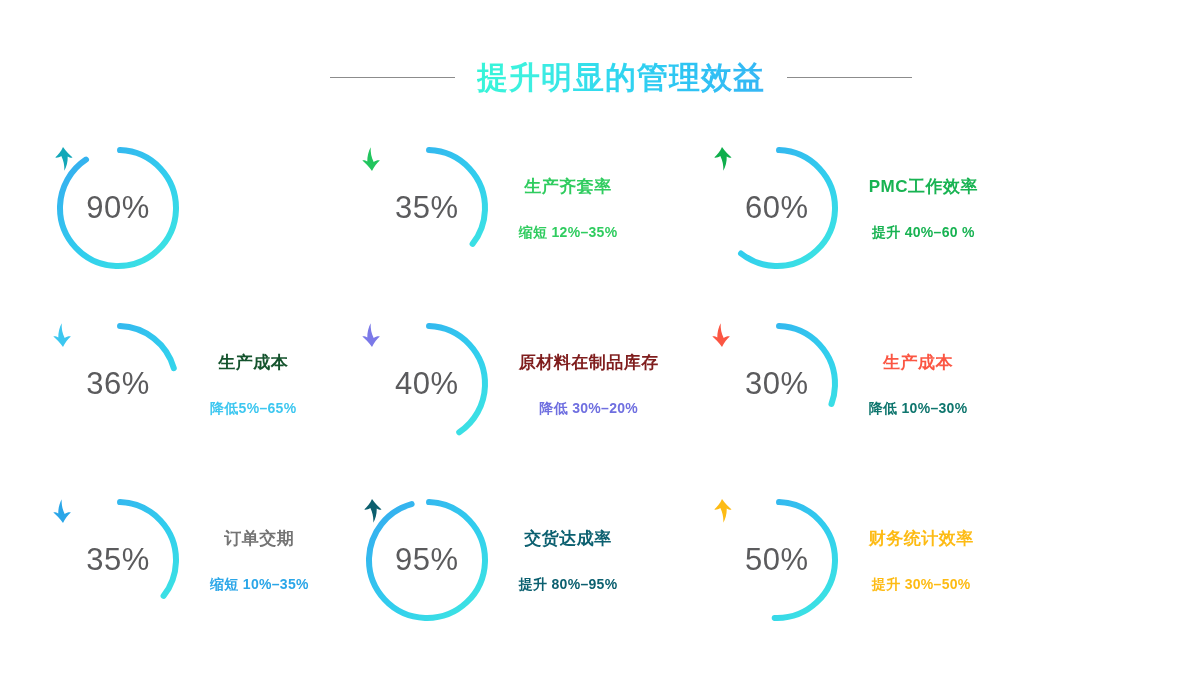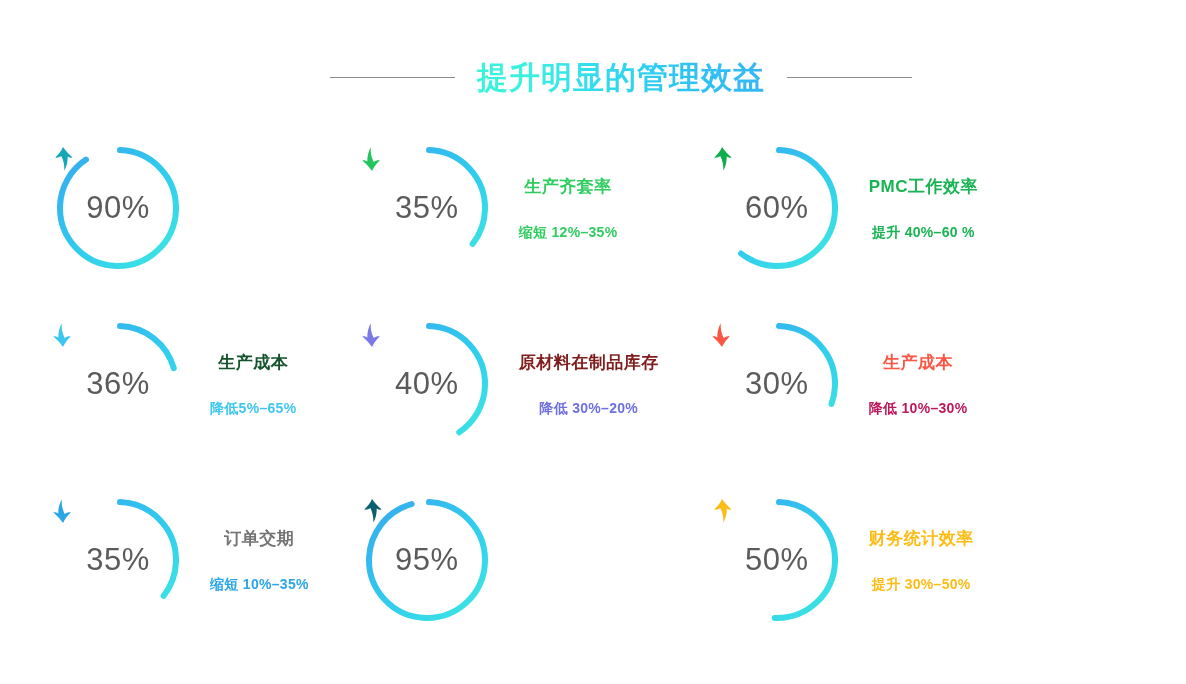--- a/index.html
+++ b/index.html
@@ -210,21 +210,21 @@
         </svg>
         <div class="gauge-inner">
           <div class="pct">30%</div>
           <svg class="arrow" viewBox="0 0 22 26">
             <path d="M11 1 C13.6 5.2 18.2 9.4 20.6 11.6 C19.2 11.9 17.2 11.4 15.7 10.4 C15.9 15.4 14.6 20.6 12.3 24.8 C12.6 19.7 11.6 14.4 9.3 10.1 C7.6 11.3 5.2 11.9 3.2 11.6 C5.8 9.3 9.2 5.4 11 1 Z" fill="#fb5643" transform="rotate(180 11 13)"></path>
           </svg>
         </div>
       </div>
       <div class="labels">
         <div class="lbl-main" style="color:#fb5643">生产成本</div>
-        <div class="lbl-sub" style="color:#be185d">降低 10%–30%</div>
+        <div class="lbl-sub" style="color:#0f766e">降低 10%–30%</div>
       </div>
     </div>
     <div class="card">
       <div class="gauge">
         <svg viewBox="0 0 132 132" width="132" height="132" aria-hidden="true">
           <defs>
             <linearGradient id="g6" x1="1" y1="0" x2="0" y2="1">
               <stop offset="0%" stop-color="#36a9ef"></stop>
               <stop offset="55%" stop-color="#31cdee"></stop>
               <stop offset="100%" stop-color="#3fe8e0"></stop>
@@ -256,20 +256,24 @@
           </defs>
           <circle cx="66" cy="66" r="58" fill="none" stroke="url(#g7)" stroke-width="6" stroke-linecap="round" stroke-dasharray="346.20 18.22" transform="rotate(-88 66 66)"></circle>
         </svg>
         <div class="gauge-inner">
           <div class="pct">95%</div>
           <svg class="arrow" viewBox="0 0 22 26">
             <path d="M11 1 C13.6 5.2 18.2 9.4 20.6 11.6 C19.2 11.9 17.2 11.4 15.7 10.4 C15.9 15.4 14.6 20.6 12.3 24.8 C12.6 19.7 11.6 14.4 9.3 10.1 C7.6 11.3 5.2 11.9 3.2 11.6 C5.8 9.3 9.2 5.4 11 1 Z" fill="#0c5f6e"></path>
           </svg>
         </div>
       </div>
+      <div class="labels">
+        <div class="lbl-main" style="color:#0c6070">交货达成率</div>
+        <div class="lbl-sub" style="color:#0c6070">提升 80%–95%</div>
+      </div>
     </div>
     <div class="card">
       <div class="gauge">
         <svg viewBox="0 0 132 132" width="132" height="132" aria-hidden="true">
           <defs>
             <linearGradient id="g8" x1="1" y1="0" x2="0" y2="1">
               <stop offset="0%" stop-color="#36a9ef"></stop>
               <stop offset="55%" stop-color="#31cdee"></stop>
               <stop offset="100%" stop-color="#3fe8e0"></stop>
             </linearGradient>

